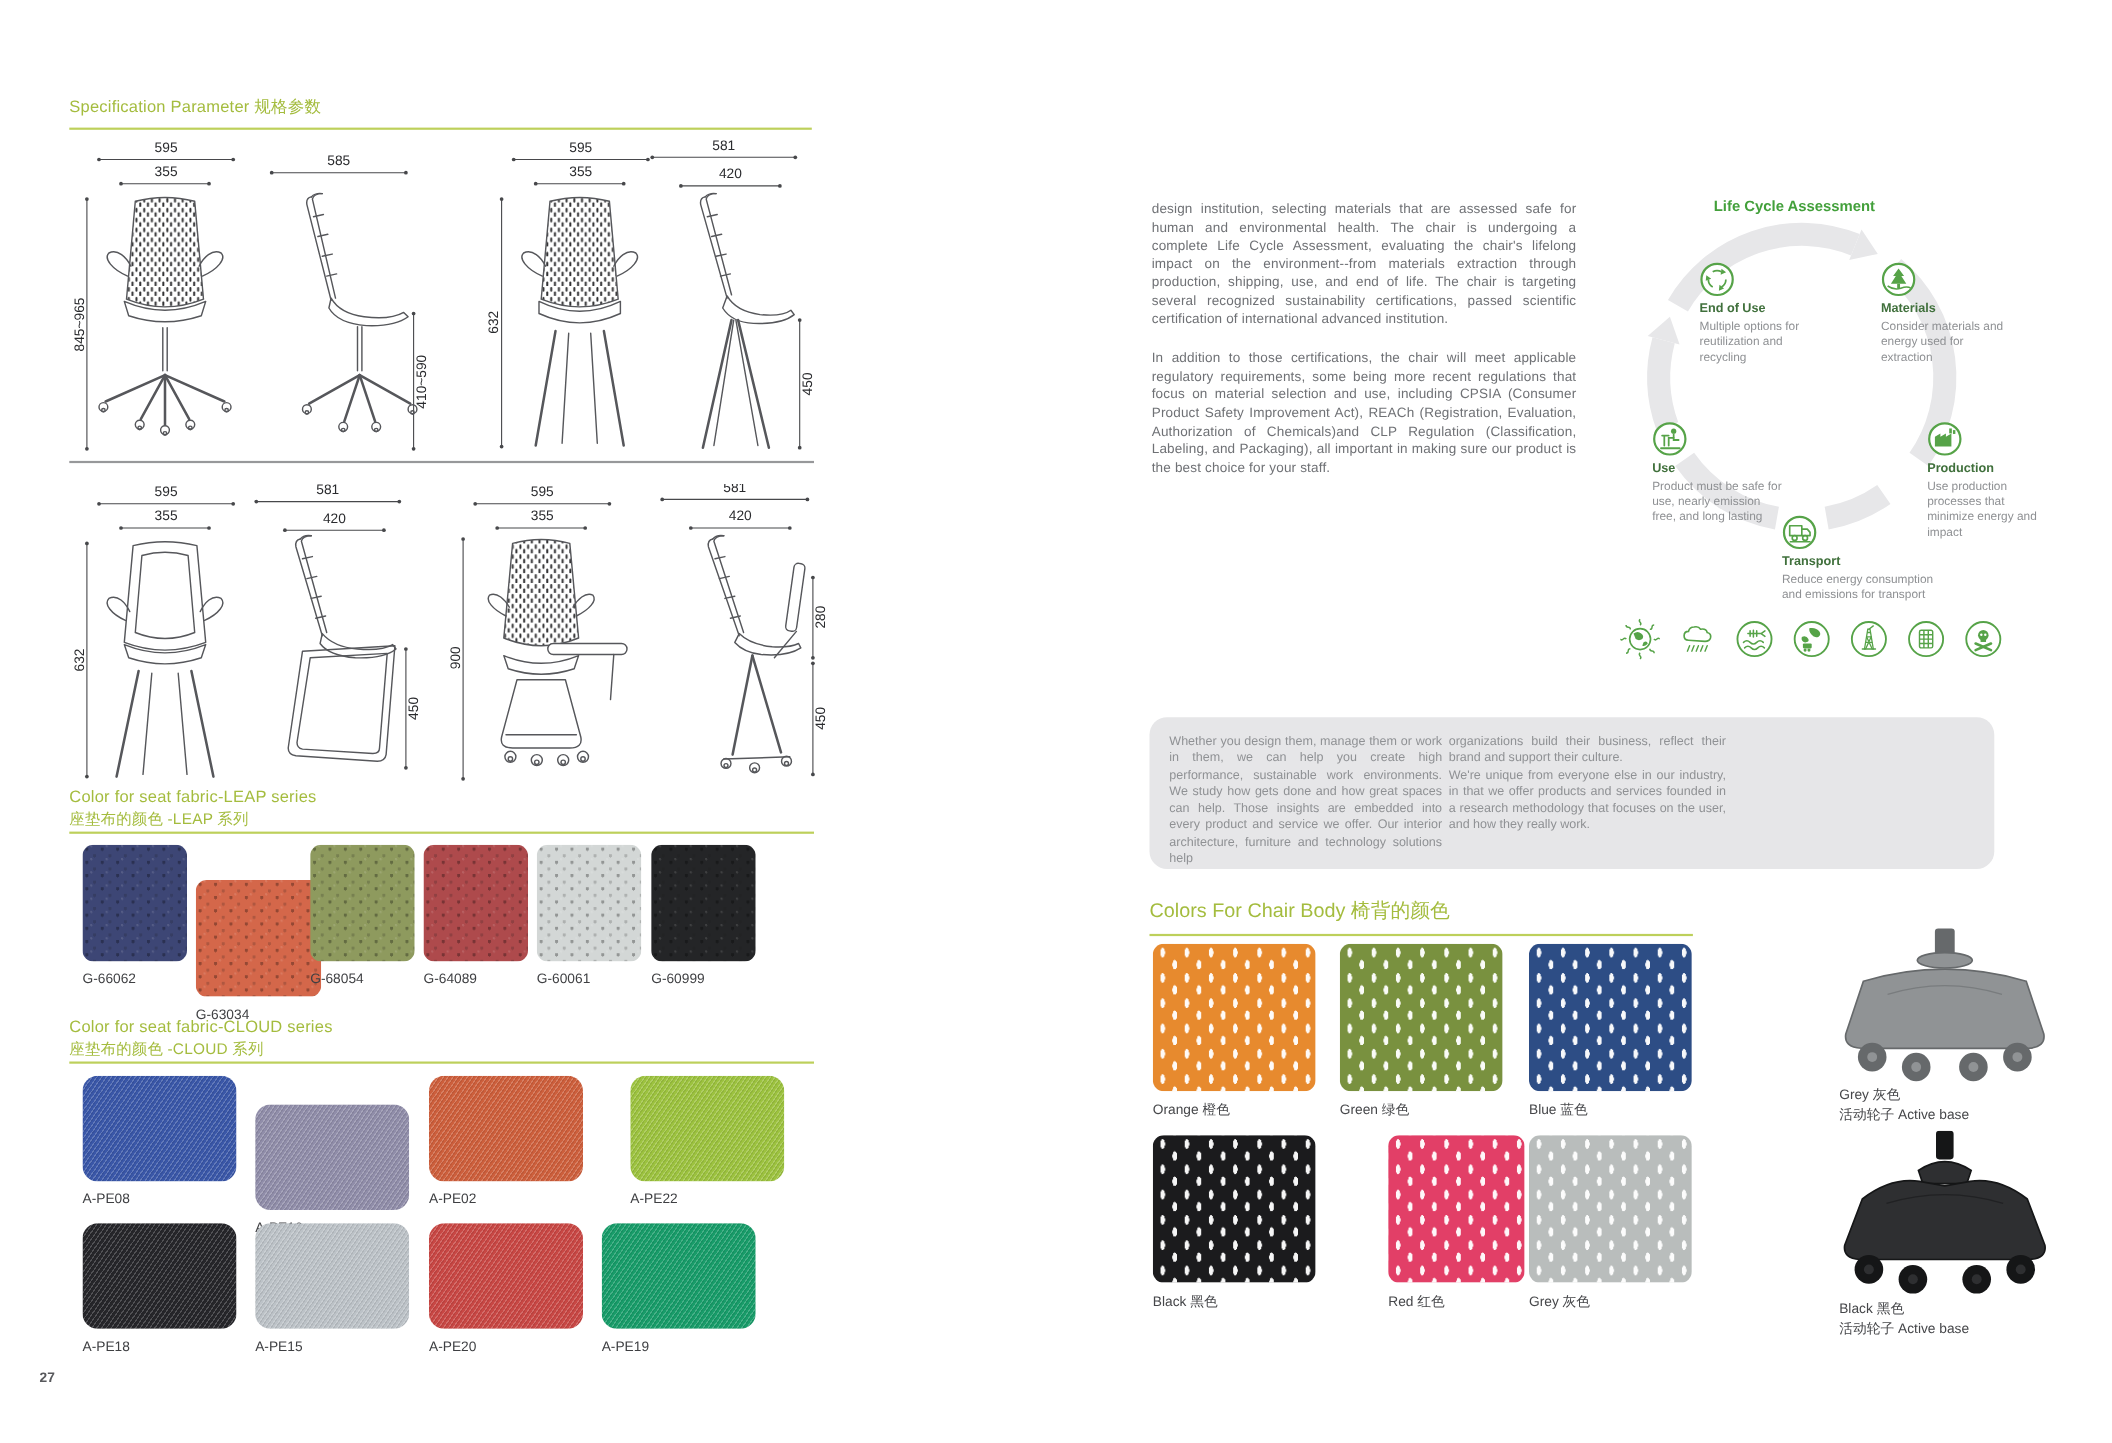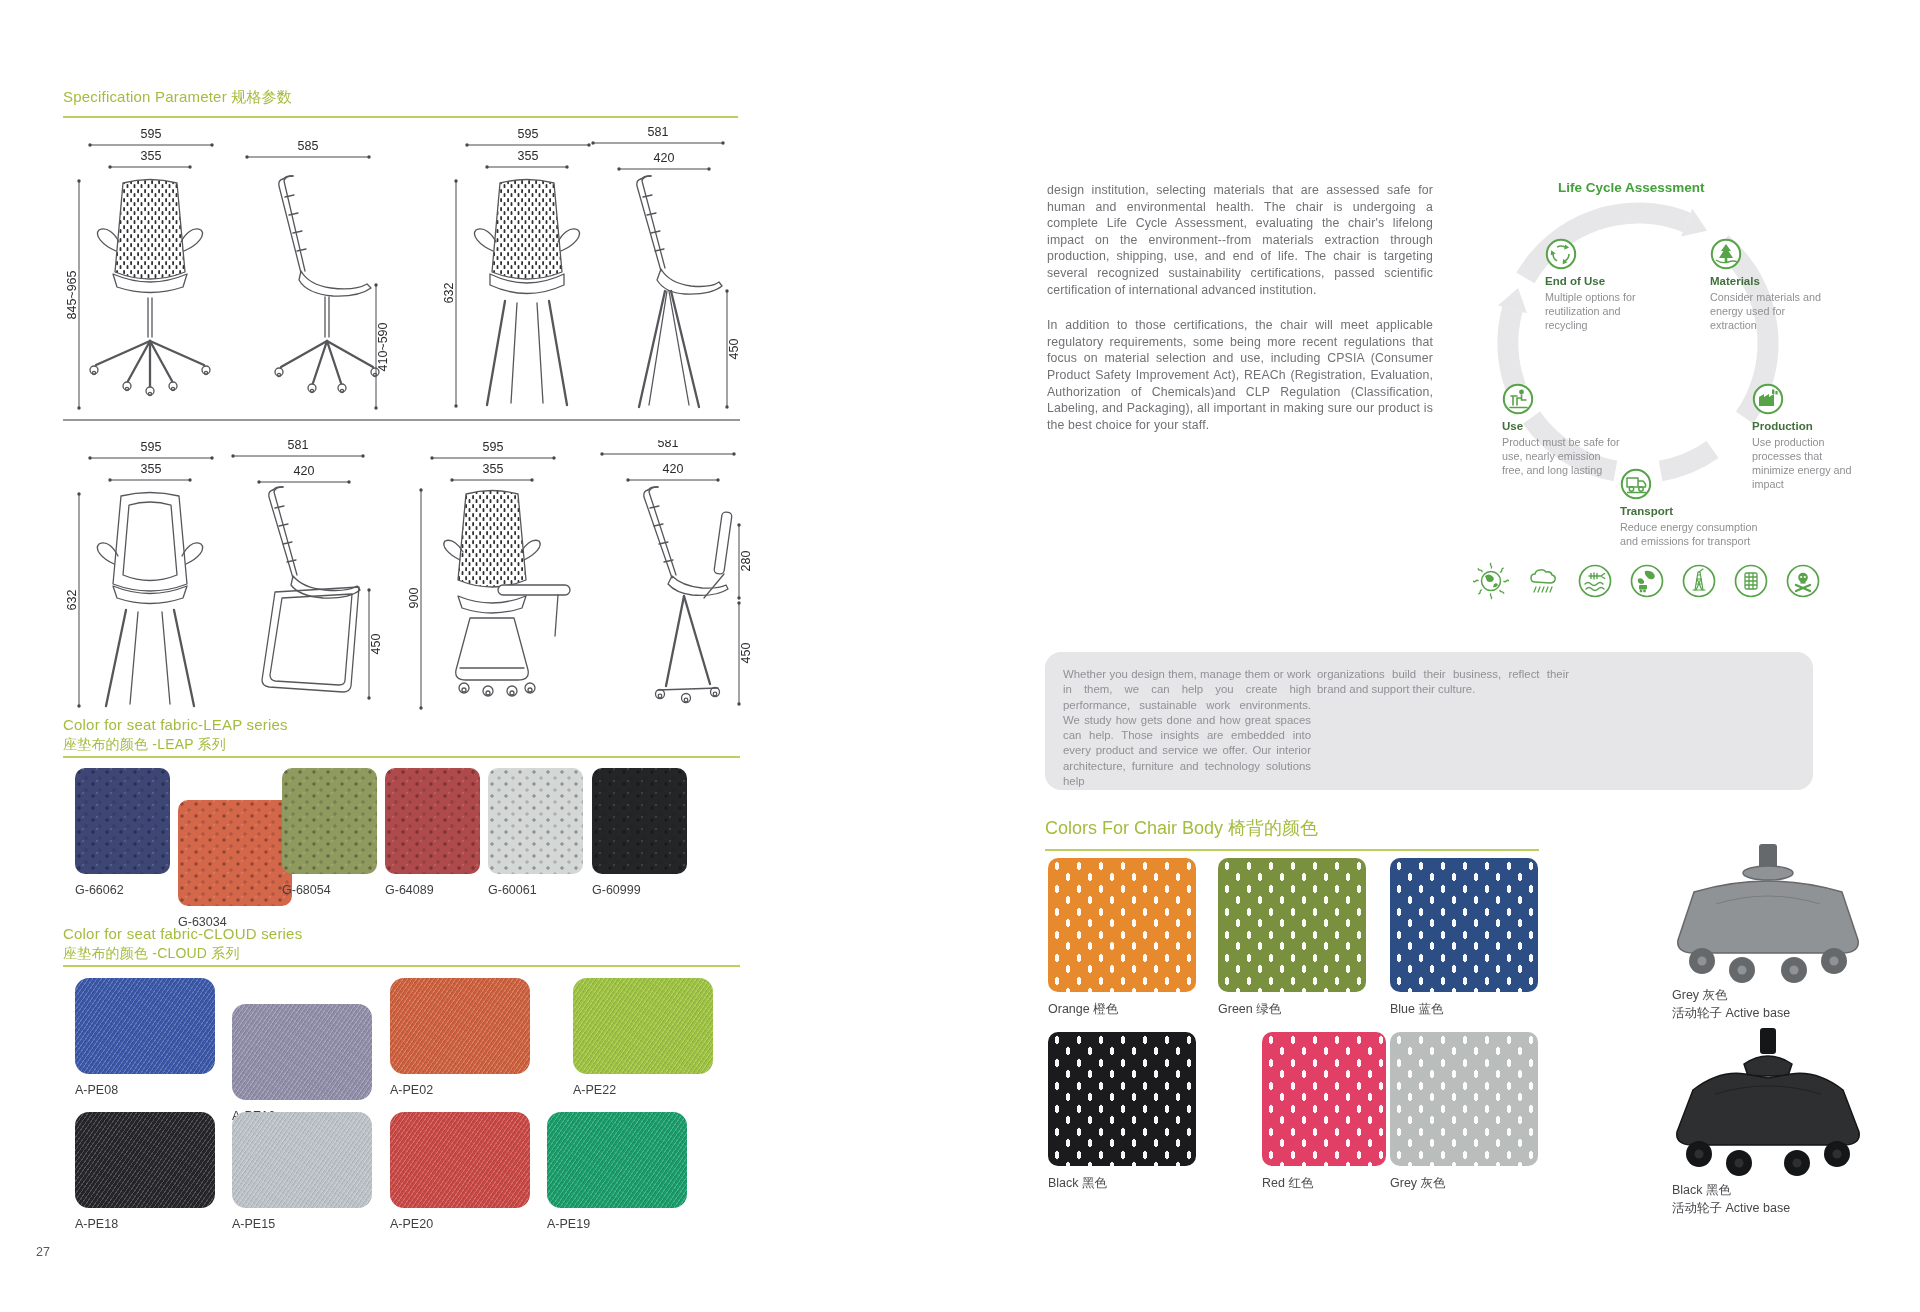--- a/index.html
+++ b/index.html
@@ -77,21 +77,21 @@
 
   
   .base-svg{position:absolute;}
   .base-svg .bbody{fill:var(--c);stroke:var(--d);stroke-width:1.5;}
   .base-svg .bstem{fill:var(--d);}
   .base-svg .bwheel{fill:var(--d);}
   .base-svg .bhub{fill:var(--c);}
   .base-svg .bline{fill:none;stroke:var(--d);opacity:.55;}
   .base-caption{position:absolute;font-size:12.5px;line-height:18px;color:#46474a;}
 
-  .page-number{position:absolute;font-size:12.5px;color:#58595c;}
+  .page-number{position:absolute;font-size:12.5px;color:#58595c;font-weight:bold;}
 </style>
 </head>
 <body>
 
 <div class="sheet">
 
   <section>
     <h2 class="sec-title" style="left:63px;top:88px;">Specification Parameter 规格参数</h2>
     <div class="rule" style="left:63px;top:116px;width:675px;"></div>
 
@@ -605,20 +605,21 @@
           <path d="M-7,4 L7,10"></path>
             <path d="M7,4 L-7,10"></path>
         </g>
       </svg>
     </div>
 
     <div class="gray-box" style="left:1045px;top:652px;width:768px;height:138px;">
       <p class="gb-col" style="left:18px;top:15px;width:248px;">Whether you design them, manage them or work in them, we can help you create high performance, sustainable work environments. We study how gets done and how great spaces can help. Those insights are embedded into every product and service we offer. Our interior architecture, furniture and technology solutions help</p>
       <div class="gb-col" style="left:272px;top:15px;width:252px;">
         <p>organizations build their business, reflect their brand and support their culture.</p>
+        <p>We're unique from everyone else in our industry, in that we offer products and services founded in a research methodology that focuses on the user, and how they really work.</p>
       </div>
     </div>
 
     <h3 class="body-title" style="left:1045px;top:816px;">Colors For Chair Body 椅背的颜色</h3>
     <div class="rule" style="left:1045px;top:849px;width:494px;"></div>
 
     <figure class="swatch" style="left:1048px;top:858px;width:148px;">
       <div class="body-swatch-color" style="height: 134px; background-color: rgb(231, 138, 46);"></div>
       <figcaption class="body-swatch-label">Orange 橙色</figcaption>
     </figure>

